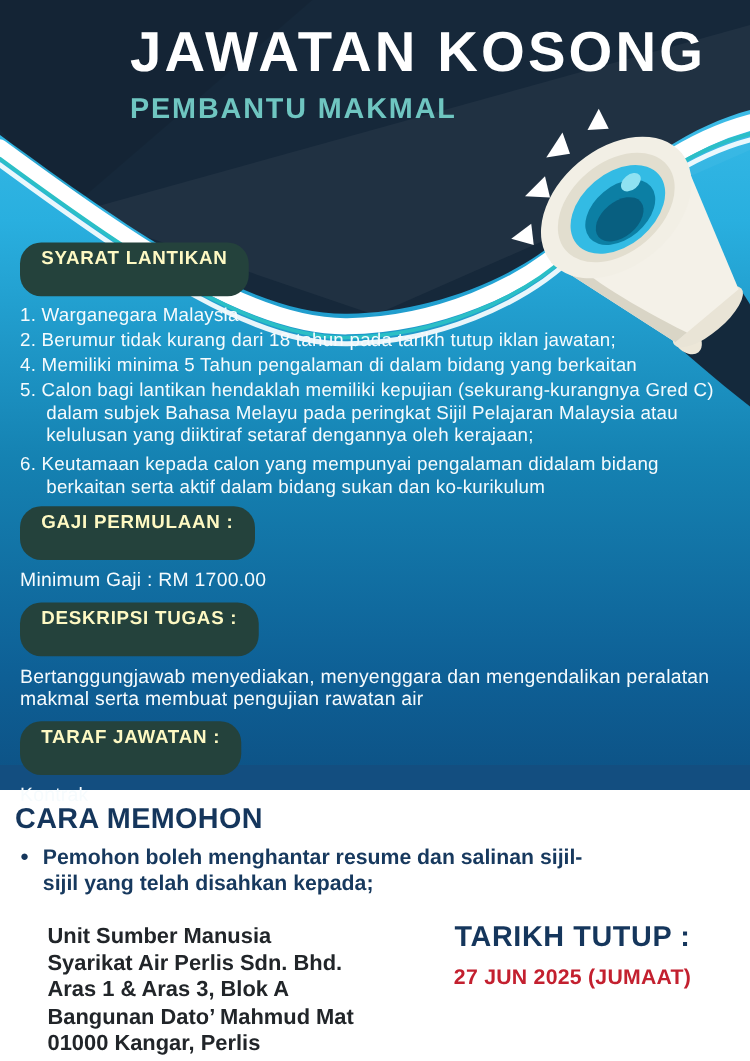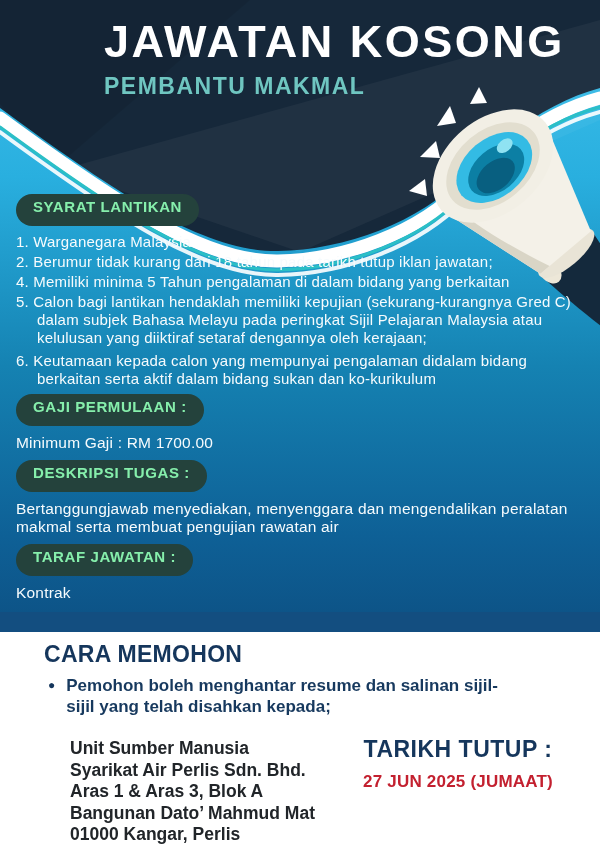--- a/index.html
+++ b/index.html
@@ -28,34 +28,34 @@
   .logo-sub{font-size:6.5px;color:#E4E9F6;letter-spacing:.4px;margin-top:1px;font-weight:bold;}
 
   
   .titles{position:absolute;top:18px;left:104px;z-index:4;}
   .title{font-size:45px;line-height:48px;font-weight:900;color:#FFFFFF;letter-spacing:2.5px;margin:0;}
   .subtitle{font-size:23px;line-height:32px;font-weight:800;color:#6FC6C1;letter-spacing:1.5px;margin:4px 0 0 0;}
 
   
   .copy{position:absolute;top:194px;left:16px;width:574px;color:#F6FBFD;z-index:4;}
   .badge{
-    display:inline-block;background:#24423C;color:#86efac;
+    display:inline-block;background:#24423C;color:#fef9c3;
     font-size:15px;font-weight:600;letter-spacing:.6px;line-height:17px;
-    padding:4px 17px 11px;border-radius:17px;margin:0 0 6px 0;
+    padding:4px 17px 22px;border-radius:17px;margin:0 0 6px 0;
   }
   .syarat-list{margin:1px 0 6px;}
   .syarat-item{
     font-size:15px;line-height:18px;margin:0 0 2px;font-weight:500;letter-spacing:.2px;
     padding-left:21px;text-indent:-21px;
   }
   .syarat-item:last-child{margin-top:5px;}
   .sec-text{font-size:15.5px;line-height:18.5px;margin:2px 0 7px;font-weight:500;letter-spacing:.2px;}
 
   
-  .bottom{position:absolute;top:632px;left:0;width:492px;height:217px;background:#ffffff;padding-left:32px;}
+  .bottom{position:absolute;top:632px;left:0;width:492px;height:217px;background:#ffffff;}
   .cara-heading{margin:9px 0 7px 12px;font-size:23px;font-weight:800;color:#15365C;letter-spacing:.3px;}
   .bullet-row{display:flex;margin-left:16px;gap:11px;}
   .bullet-dot{color:#15365C;font-size:12px;line-height:21px;}
   .bullet-text{font-size:17px;line-height:21px;color:#17395E;font-weight:600;width:512px;}
   .address{margin:21px 0 0 38px;color:#212529;font-weight:700;font-size:17.5px;line-height:21.5px;}
   .closing{position:absolute;left:330px;top:104px;width:256px;text-align:center;}
   .closing-label{font-size:23px;font-weight:800;color:#15365C;letter-spacing:.5px;}
   .closing-date{font-size:17px;font-weight:800;color:#C3202F;margin-top:9px;letter-spacing:.2px;}
 </style>
 </head>

